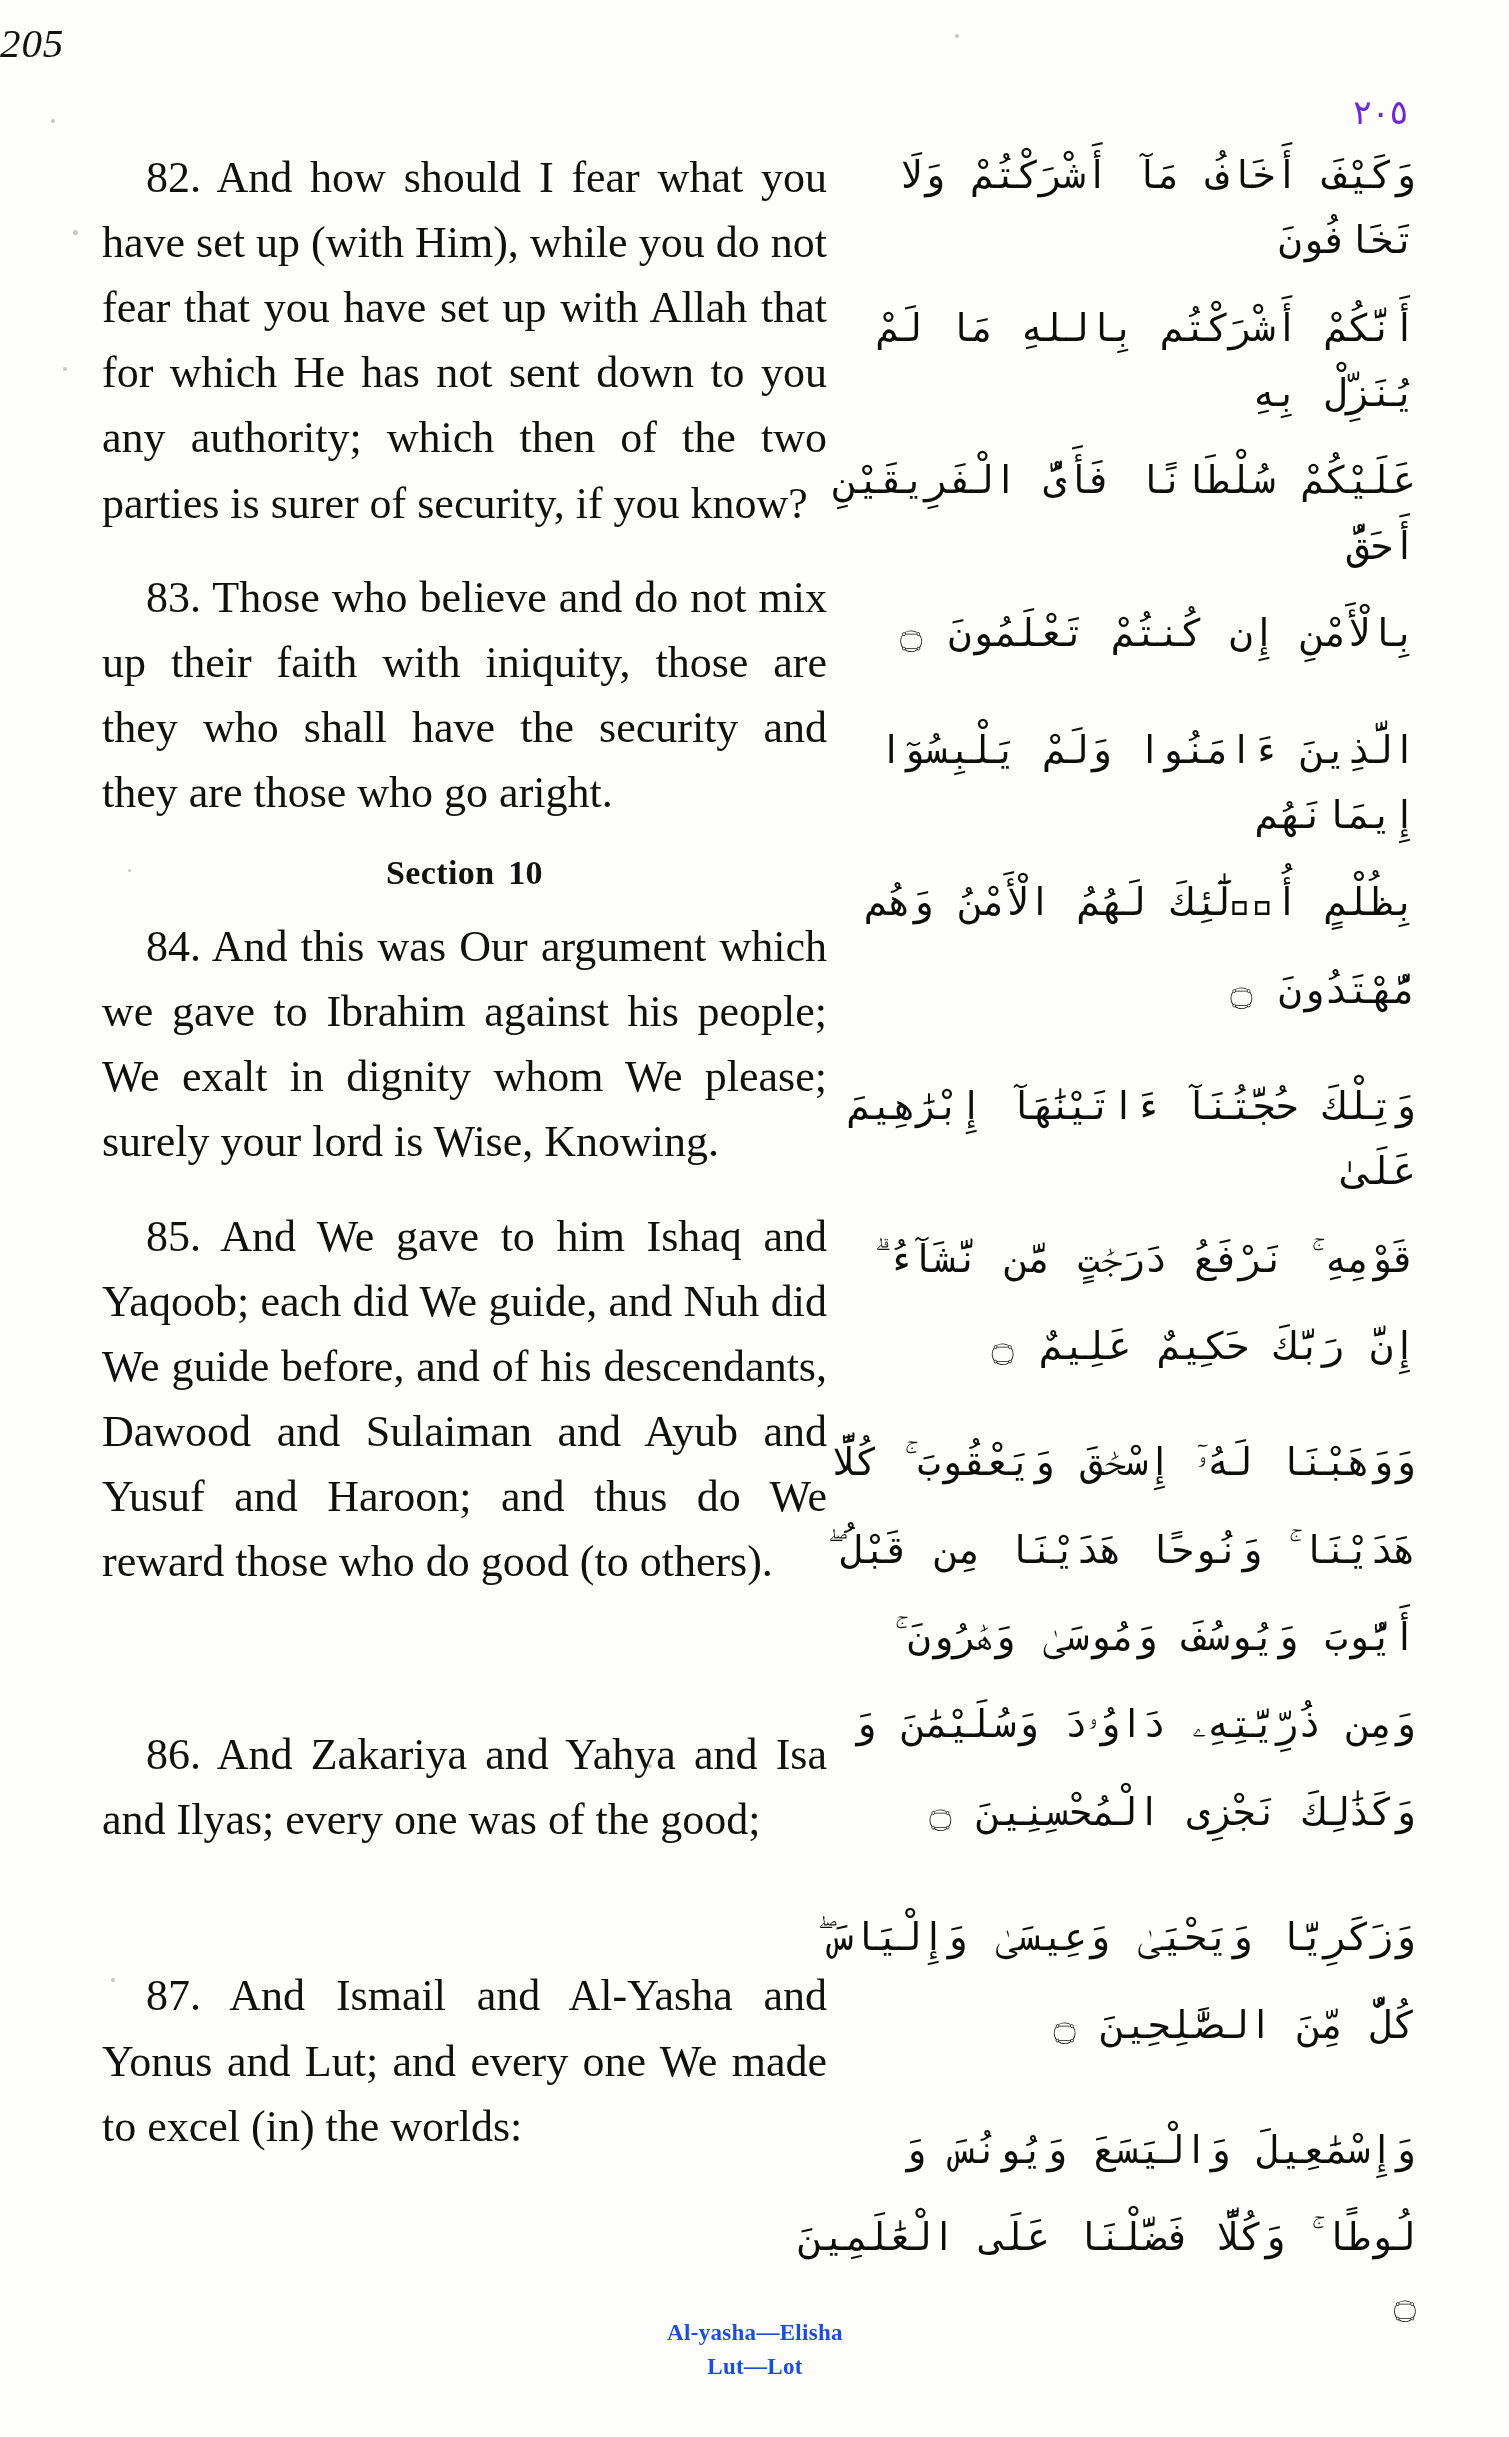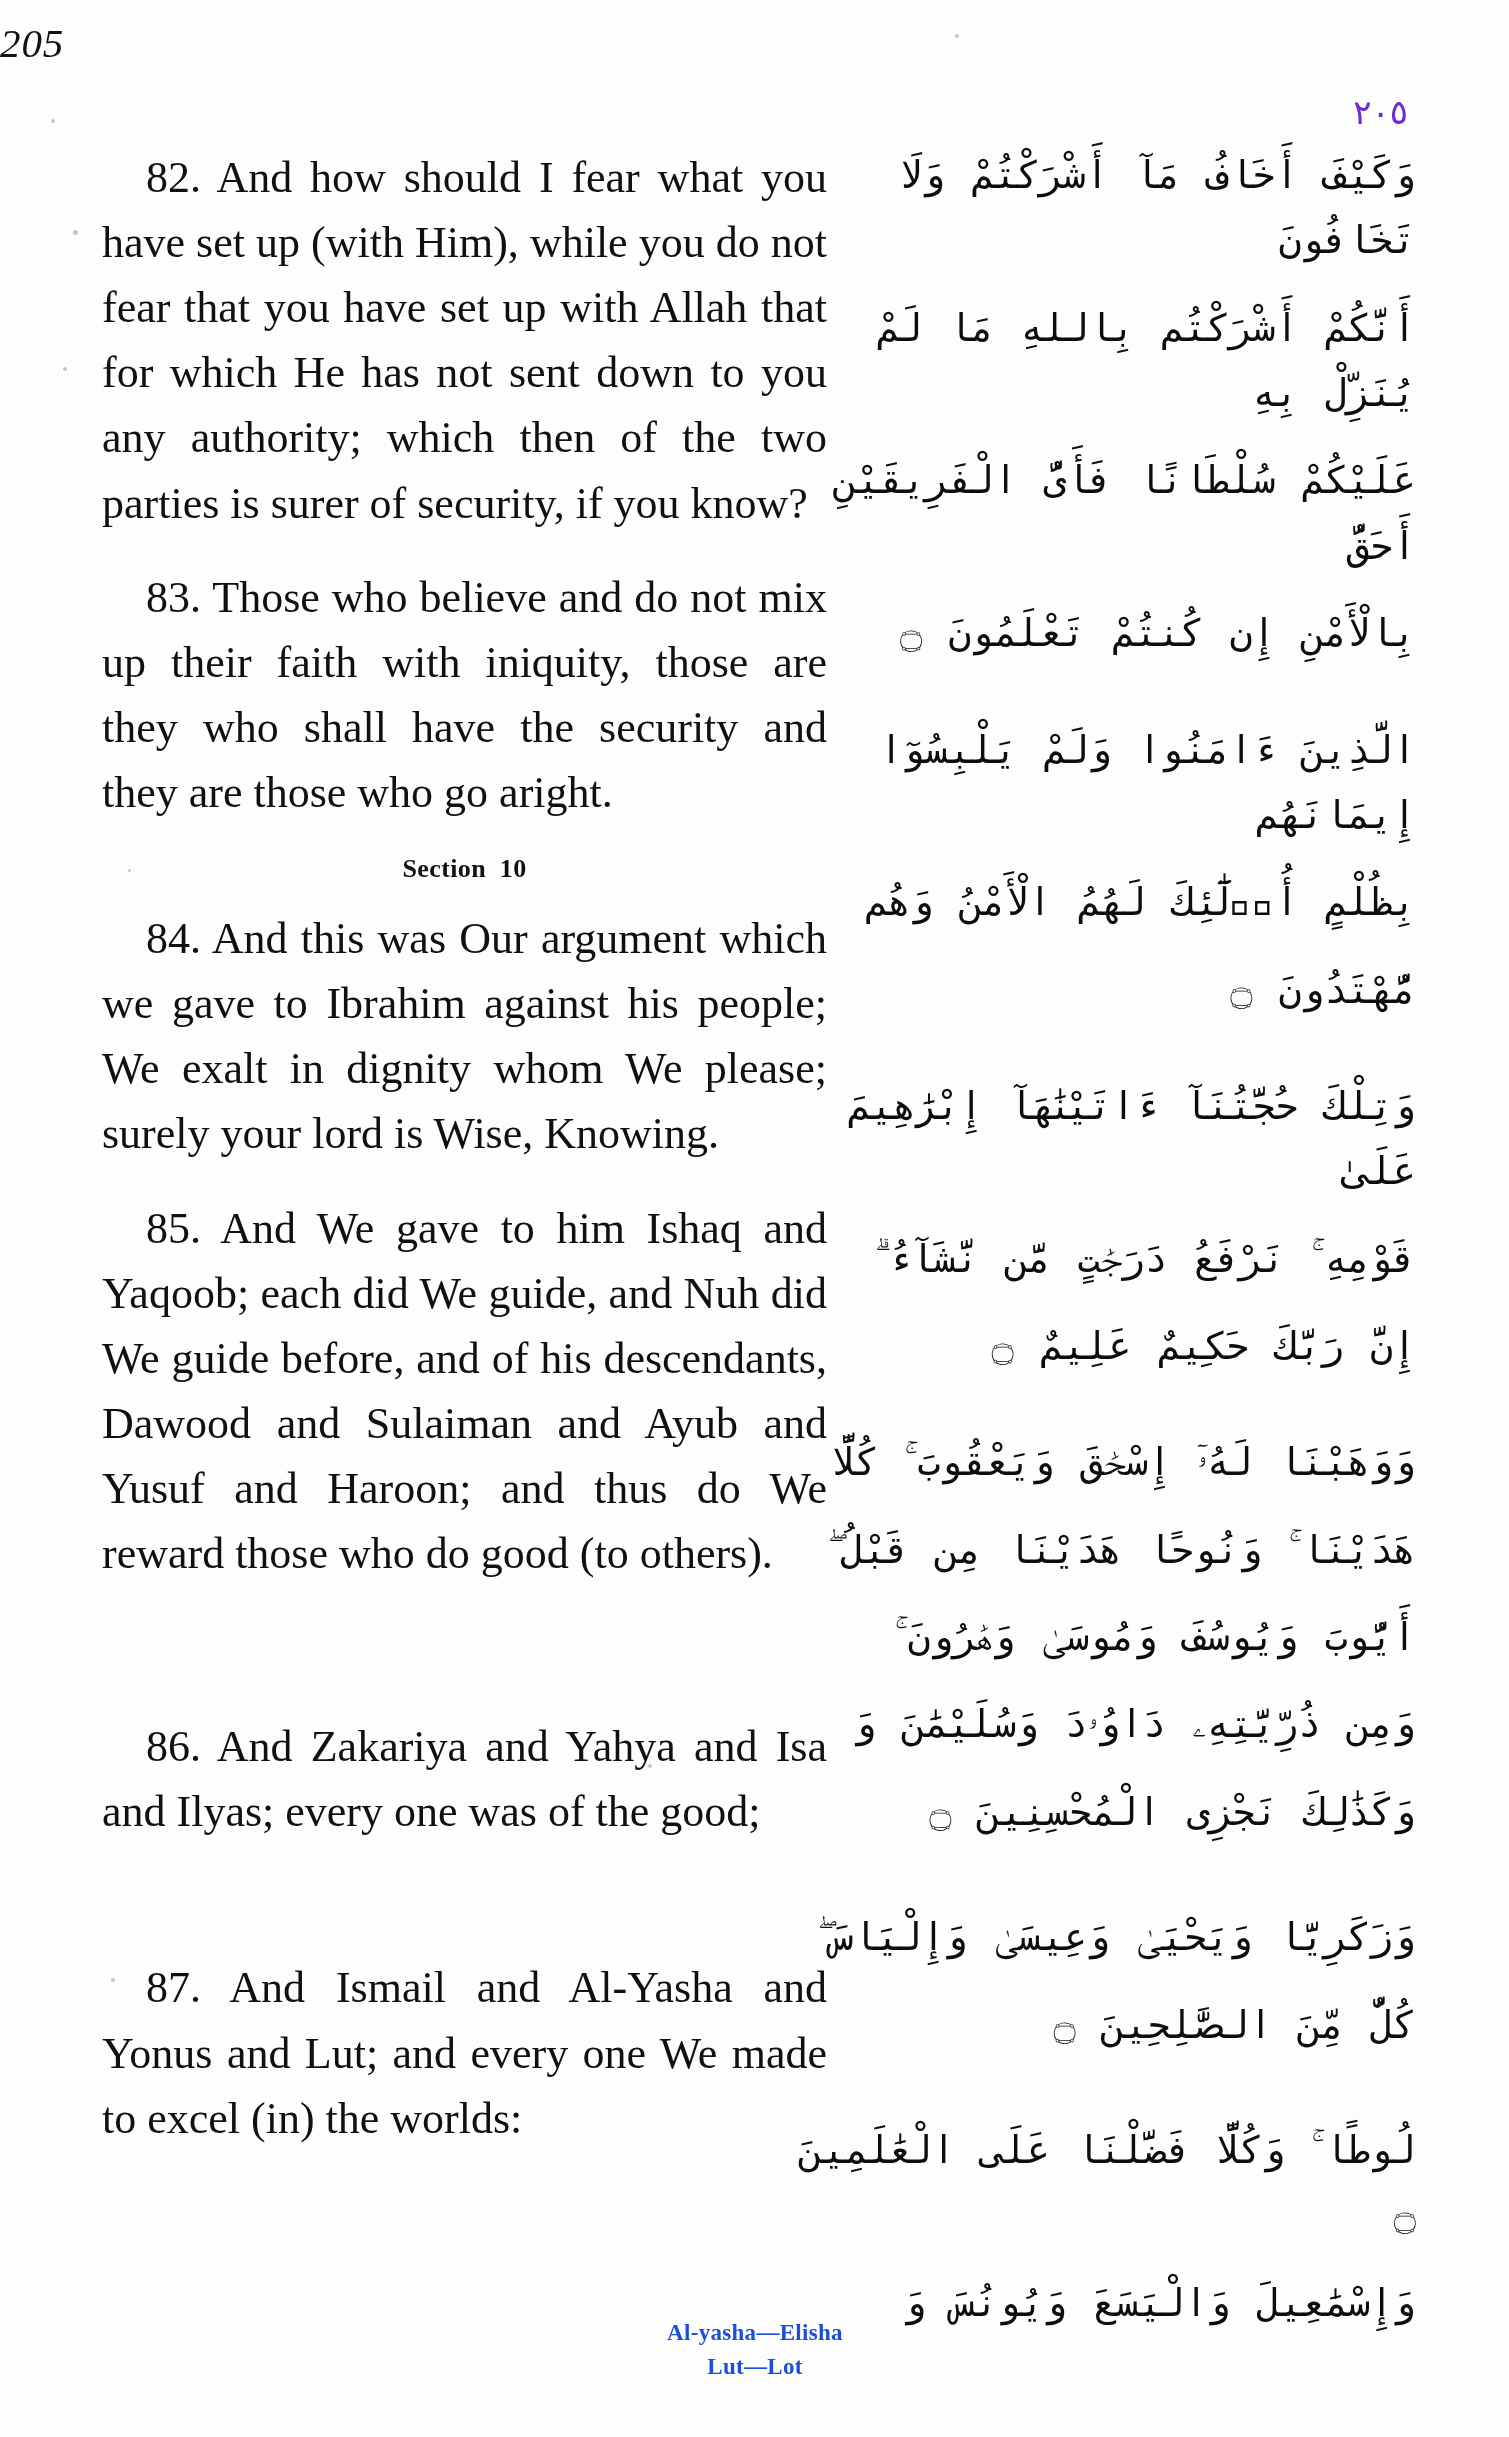--- a/index.html
+++ b/index.html
@@ -76,21 +76,21 @@
     text-justify: inter-word;
     font-family: "Liberation Serif", serif;
     color: #101010;
   }
   .verse .vnum {
     margin-left: 44px;
   }
 
   .section-head {
     text-align: center;
-    font-size: 26px;
+    font-size: 34px;
     font-weight: bold;
     font-family: "Liberation Serif", serif;
     margin: 15.3px 0 22px 0;
     letter-spacing: 0.4px;
   }
   .section-head .sec-num {
     margin-left: 13.6px;
   }
 
   
@@ -201,22 +201,22 @@
 
       <div class="ayah">وَوَهَبْنَا لَهُۥٓ إِسْحَٰقَ وَيَعْقُوبَ ۚ كُلًّا</div>
       <div class="ayah">هَدَيْنَا ۚ وَنُوحًا هَدَيْنَا مِن قَبْلُ ۖ</div>
       <div class="ayah">أَيُّوبَ وَيُوسُفَ وَمُوسَىٰ وَهَٰرُونَ ۚ</div>
       <div class="ayah">وَمِن ذُرِّيَّتِهِۦ دَاوُۥدَ وَسُلَيْمَٰنَ وَ</div>
       <div class="ayah sp-3">وَكَذَٰلِكَ نَجْزِى الْمُحْسِنِينَ ۝</div>
 
       <div class="ayah">وَزَكَرِيَّا وَيَحْيَىٰ وَعِيسَىٰ وَإِلْيَاسَ ۖ</div>
       <div class="ayah sp-3">كُلٌّ مِّنَ الصَّٰلِحِينَ ۝</div>
 
+      <div class="ayah">وَإِسْمَٰعِيلَ وَالْيَسَعَ وَيُونُسَ وَ</div>
       <div class="ayah">لُوطًا ۚ وَكُلًّا فَضَّلْنَا عَلَى الْعَٰلَمِينَ ۝</div>
-      <div class="ayah">وَإِسْمَٰعِيلَ وَالْيَسَعَ وَيُونُسَ وَ</div>
     </div>
 
   </div>
 
   <div class="footnote">
     <div>Al-yasha—Elisha</div>
     <div>Lut—Lot</div>
   </div>
 
 </div>

